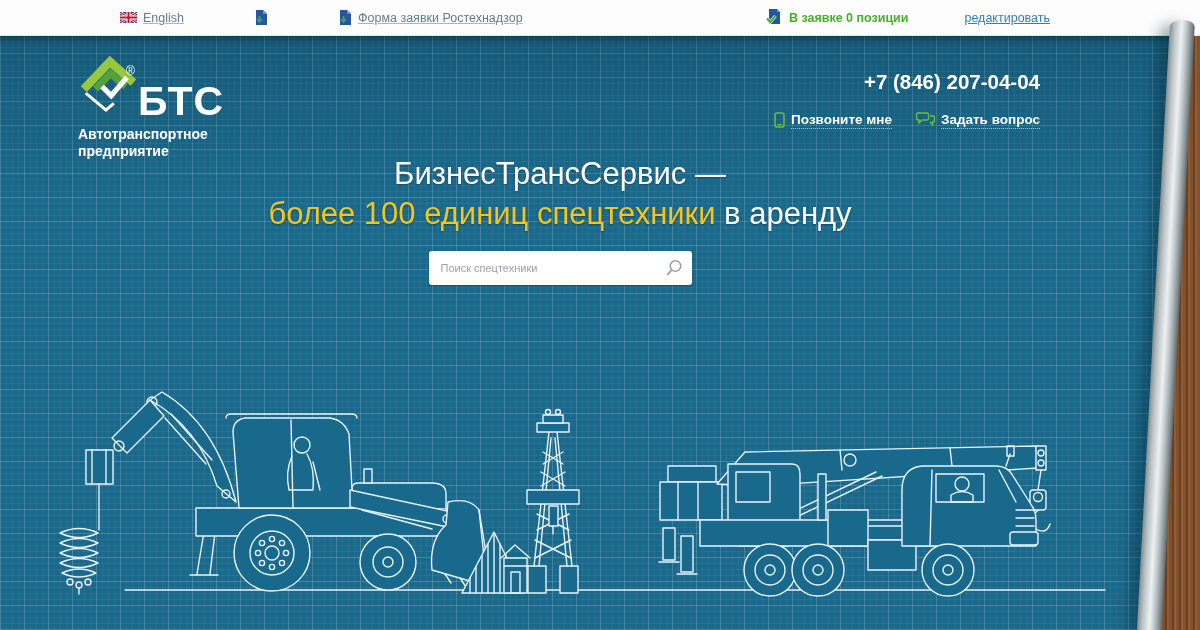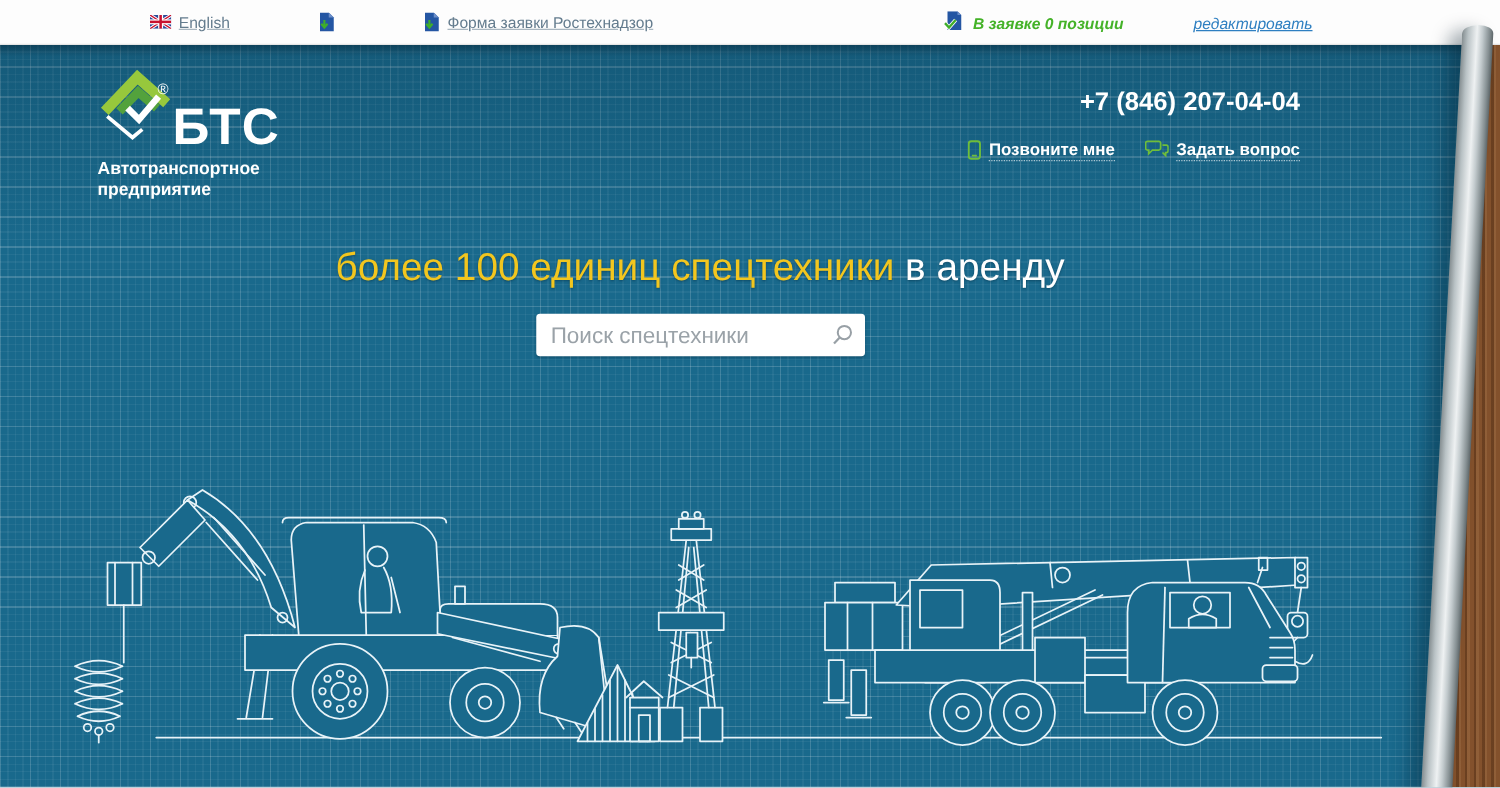--- a/index.html
+++ b/index.html
@@ -11,21 +11,21 @@
 
   
   .topbar {
     position:absolute; top:0; left:0; width:1200px; height:36px;
     background:#fdfdfd; border-bottom:1px solid #e6e6e6;
     display:flex; align-items:center; padding:0 150px 0 78px; z-index:10;
   }
   .topbar-left { display:flex; align-items:center; gap:28px; }
   .topbar a { cursor:pointer;padding-left:42px; }
   .tb-link { display:flex; align-items:center; gap:6px; font-size:12.5px; color:#647c8e; text-decoration:underline; text-decoration-color:rgba(100,124,142,.55); }
-  .topbar-right { margin-left:auto; display:flex; align-items:flex-end; gap:8px;font-style:italic; }
+  .topbar-right { margin-left:auto; display:flex; align-items:center; gap:8px; }
   .cart-status { font-size:12.5px; font-weight:bold; color:#44b228; }
   .edit-link { font-size:12.5px; color:#2e7fc1; text-decoration:underline; margin-left:6px; }
   .icn { display:inline-flex; flex:0 0 auto; }
 
   
   .blueprint {
     position:absolute; top:36px; left:0; width:1200px; height:594px;
     background-color:#19698c;
     background-image:
       repeating-linear-gradient(0deg,  rgba(255,255,255,0.13) 0, rgba(255,255,255,0.13) 1px, transparent 1px, transparent 24px),
@@ -62,21 +62,21 @@
   .phone-links a { display:flex; gap:6px; color:#fff; font-size:13.5px; font-weight:bold; text-decoration:none; cursor:pointer;margin-top:8px; }
   .phone-links a span.lbl { border-bottom:1px dotted rgba(255,255,255,.65); padding-bottom:1px; }
 
   
   .hero { position:absolute; left:0; top:118px; width:1120px; text-align:center; z-index:5; }
   .hero-title { color:#fff; font-size:31px; line-height:40px; font-weight:400; text-shadow:0 1px 2px rgba(0,35,55,.45); }
   .hero-title .hl { color:#f2c61f; }
   .search-wrap { position:relative; width:263px; margin:17px auto 0; }
   .search-input {
     width:263px; height:34px; border:none; border-radius:3px; background:#fff;
-    padding:0 36px 0 12px; font-size:18px; color:#555; font-family:"Liberation Sans", sans-serif;
+    padding:0 36px 0 12px; font-size:11px; color:#555; font-family:"Liberation Sans", sans-serif;
     outline:none; box-shadow:0 1px 2px rgba(0,20,30,.25);
   }
   .search-input::placeholder { color:#9aa2a8; }
   .search-btn { position:absolute; right:9px; top:8px; width:18px; height:18px; background:none; border:none; cursor:pointer; padding:0; }
   .chk-row { display:flex; align-items:center; gap:8px; margin:22px 0 0 428px; }
   .chk-row input[type=checkbox] {
     appearance:none; width:13px; height:13px; background:#fff; border:1px solid #c9d2d6; border-radius:2px; cursor:pointer;
   }
   .chk-row label { color:#fff; font-size:13px; font-weight:bold; cursor:pointer; }
 
@@ -190,21 +190,21 @@
                 <path d="M14,4 h3 a1.5,1.5 0 0 1 1.5,1.5 v3 a1.5,1.5 0 0 1 -1.5,1.5 h-0.5 v2.5 l-2.5,-2.5" stroke="#6fbe3a" stroke-width="1.4" fill="none"></path>
               </svg>
           </span>
           <span class="lbl">Задать вопрос</span>
         </a>
       </div>
     </div>
 
     <div class="hero">
       <h1 class="hero-title">
-        <br>
+        <span>БизнесТрансСервис —</span><br>
         <span class="hl">более 100 единиц спецтехники</span><span> в аренду</span>
       </h1>
       <div class="search-wrap">
         <input class="search-input" type="text" placeholder="Поиск спецтехники" style="">
         <button class="search-btn">
           <span>
             <svg width="18" height="18" viewBox="0 0 18 18">
                 <circle cx="10.5" cy="7" r="5.3" stroke="#98a0a6" stroke-width="1.6" fill="none"></circle>
                 <line x1="6.6" y1="11.2" x2="2.2" y2="15.8" stroke="#98a0a6" stroke-width="1.8"></line>
               </svg>

